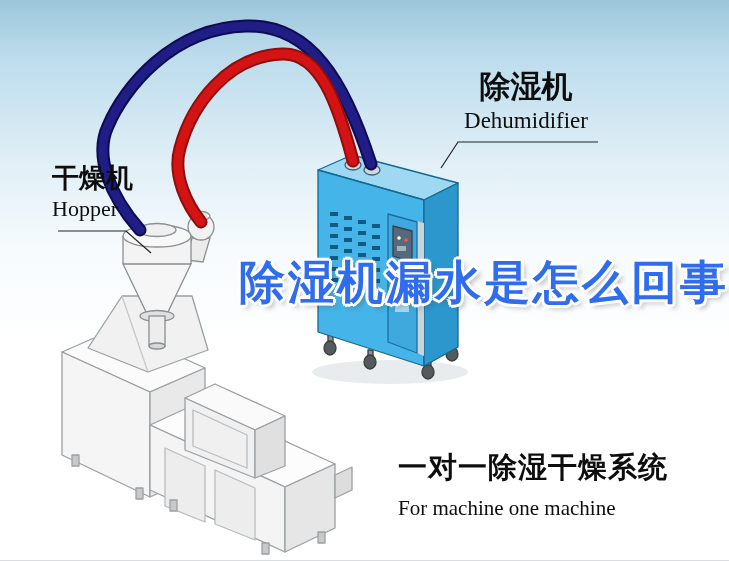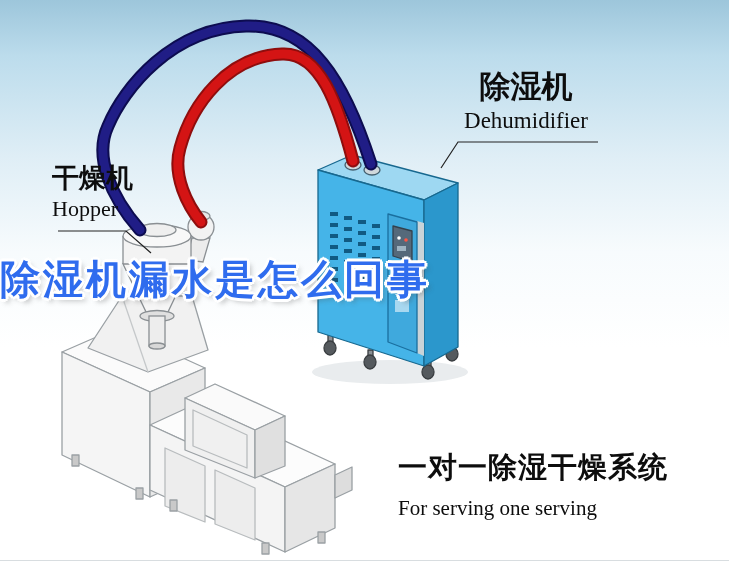--- a/index.html
+++ b/index.html
@@ -21,22 +21,22 @@
 
   .hopper-label { left:52px; top:164px; width:120px; }
   .hopper-label .cn { font-size:27px; }
   .hopper-label .en { font-size:22px; margin-top:3px; }
 
   .dehu-label { left:450px; top:70px; width:152px; text-align:center; }
   .dehu-label .cn { font-size:31px; }
   .dehu-label .en { font-size:23px; margin-top:4px; }
 
   .headline {
-    position:absolute; left:0; top:252px; width:729px; text-align:left;
-    font-size:40px; font-weight:bold; letter-spacing:3px; color:#2f6cee;
+    position:absolute; left:0; top:252px; width:729px; text-align:right;
+    font-size:46px; font-weight:bold; letter-spacing:3px; color:#2f6cee;
     font-family:"Liberation Sans",sans-serif;
     text-shadow:
       -2px -2px 0 #fff, 2px -2px 0 #fff, -2px 2px 0 #fff, 2px 2px 0 #fff,
       0 -3px 0 #fff, 0 3px 0 #fff, -3px 0 0 #fff, 3px 0 0 #fff,
       4px 4px 5px rgba(70,70,70,.35);
   }
 
   .caption { position:absolute; left:398px; top:448px; width:292px; color:#0d0d0d; }
   .caption .cn { font-size:29px; letter-spacing:1px; }
   .caption .en { font-size:21px; margin-top:8px; }
@@ -159,16 +159,16 @@
 
   <div class="label-block hopper-label">
     <span class="cn">干燥机</span>
     <span class="en">Hopper</span>
   </div>
 
   <div class="headline">除湿机漏水是怎么回事</div>
 
   <div class="caption">
     <span class="cn">一对一除湿干燥系统</span>
-    <span class="en">For serving one serving</span>
+    <span class="en">For machine one machine</span>
   </div>
 
 </div>
 
 </body></html>

